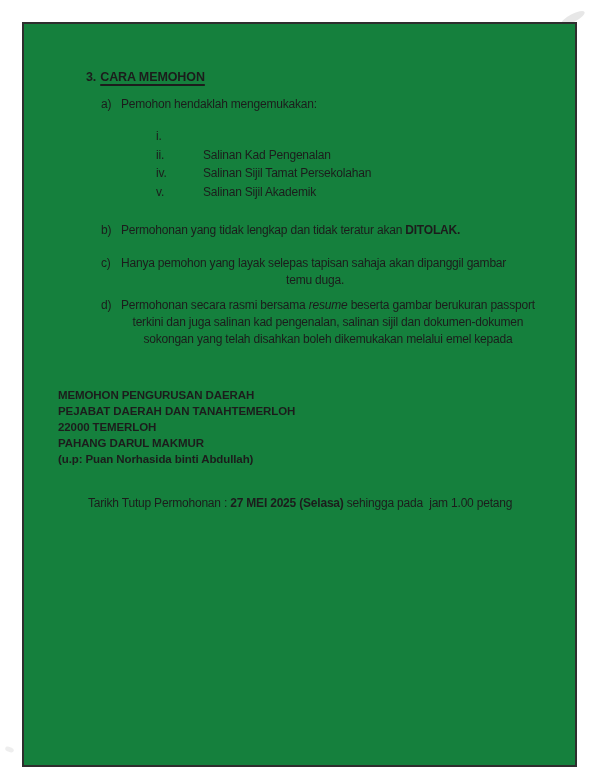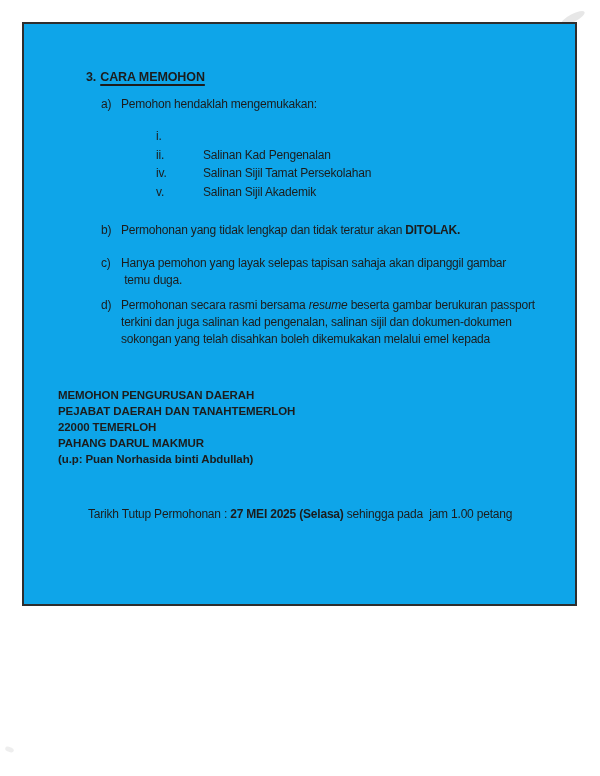--- a/index.html
+++ b/index.html
@@ -7,23 +7,23 @@
   body {
     position: relative;
     background: #ffffff;
     font-family: "Liberation Sans", sans-serif;
     color: #1c1c1c;
     overflow: hidden;
   }
   .frame {
     position: absolute;
     left: 22px; top: 22px;
-    width: 555px; height: 584px;
+    width: 555px; height: 745px;
     border: 2px solid #2e2e2e;
-    background: #0ea5e9;
+    background: #15803d;
   }
   .abs { position: absolute; }
   .txt {
     font-size: 12px;
     line-height: 17px;
     letter-spacing: -0.2px;
   }
   .txt span, .txt i, .txt b { white-space: pre-wrap; }
   .heading {
     left: 62px; top: 45px;
@@ -34,37 +34,37 @@
     white-space: nowrap;
   }
   .heading .title {
     text-decoration: underline;
     text-underline-offset: 2.5px;
     text-decoration-thickness: 1.5px;
     margin-left: 4px;
   }
   .hang { display: flex; left: 77px; }
   .hang .label { flex: 0 0 20px; }
-  .hang .body { flex: 1 1 auto; }
+  .hang .body { flex: 1 1 auto; text-align: center; }
   .item-a { top: 72px; }
   .sublist { left: 132px; top: 103px; line-height: 18.6px; }
   .subrow { display: flex; }
   .subrow .numeral { flex: 0 0 47px; }
   .item-b { top: 198px; }
   .item-c { top: 231px; }
   .item-d { top: 273px; }
   .address {
     left: 34px; top: 363px;
     font-size: 11.5px;
     line-height: 16px;
     font-weight: bold;
     letter-spacing: -0.1px;
   }
   .address .attn { font-weight: bold; }
-  .closing { left: 64px; top: 482px; white-space: nowrap; text-align: center; }
+  .closing { left: 64px; top: 471px; white-space: nowrap; text-align: center; }
   .smudge {
     position: absolute;
     background: #555;
     border-radius: 50%;
   }
   .smudge-tr { left: 560px; top: 14px; width: 26px; height: 8px; opacity: 0.14; transform: rotate(-28deg); }
   .smudge-bl { left: 5px; top: 747px; width: 9px; height: 5px; opacity: 0.10; transform: rotate(20deg); }
 </style>
 </head>
 <body>

